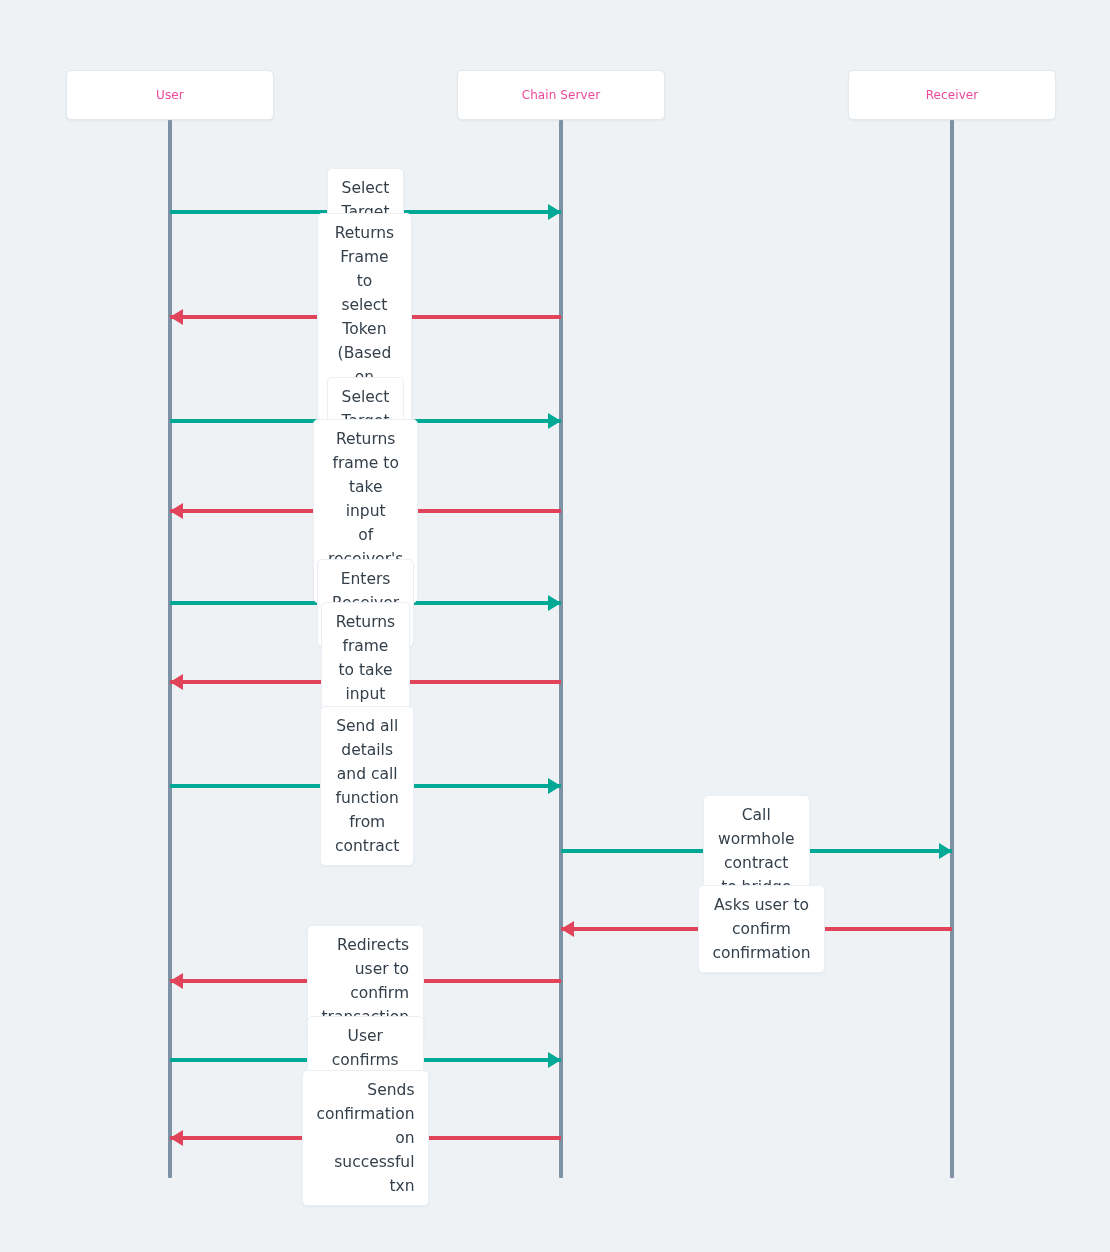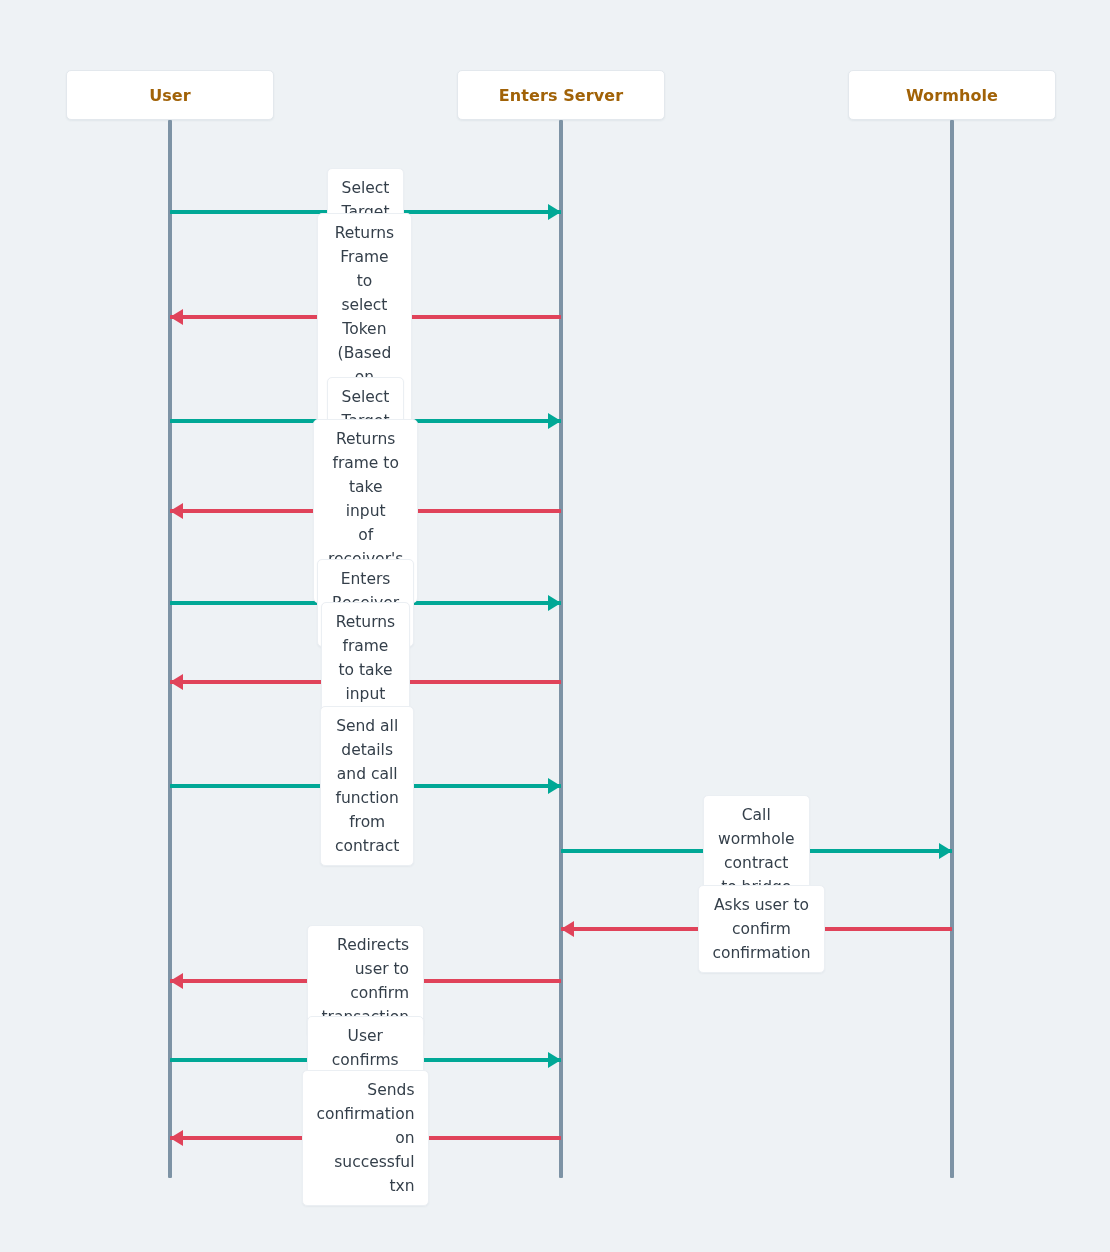--- a/index.html
+++ b/index.html
@@ -27,25 +27,24 @@
     background: #ffffff;
     border: 1px solid #e3e8ed;
     border-radius: 5px;
     box-shadow: 0 1px 2px rgba(60,80,100,0.07);
     display: flex;
     align-items: center;
     justify-content: center;
     box-sizing: border-box;
   }
   .actor-label {
-    font-size: 16px;
-    color: #a16207;
+    font-size: 12px;
+    color: #ec4899;
     letter-spacing: 0.1px;
     white-space: nowrap;
-    font-weight: bold;
   }
 
   
   .lifeline {
     position: absolute;
     width: 4px;
     background: #7d93a5;
     border-radius: 1px;
   }
 
@@ -98,25 +97,25 @@
 </style>
 </head>
 <body>
 
 <div id="diagram">
     <div class="actor-box" style="left: 66px; top: 70px; width: 208px;">
       <span class="actor-label">User</span>
     </div>
     <div class="lifeline" style="left: 168px; top: 120px; height: 1058px; background: rgb(125, 147, 165);"></div>
     <div class="actor-box" style="left: 457px; top: 70px; width: 208px;">
-      <span class="actor-label">Enters Server</span>
+      <span class="actor-label">Chain Server</span>
     </div>
     <div class="lifeline" style="left: 559px; top: 120px; height: 1058px; background: rgb(125, 147, 165);"></div>
     <div class="actor-box" style="left: 848px; top: 70px; width: 208px;">
-      <span class="actor-label">Wormhole</span>
+      <span class="actor-label">Receiver</span>
     </div>
     <div class="lifeline" style="left: 950px; top: 120px; height: 1058px; background: rgb(125, 147, 165);"></div>
     <div class="message" style="left: 0px; top: 212px;">
       <div class="msg-line teal" style="left: 170px; width: 391px; background: rgb(0, 168, 150);"></div>
       <div class="arrow-head right teal" style="left: 548px; border-left-color: rgb(0, 168, 150);"></div>
       <div class="msg-label" style="left: 326.5px; top: -44px;">
         <span class="msg-label-text">Select Target Chain</span>
       </div>
     </div>
     <div class="message" style="left: 0px; top: 317px;">

